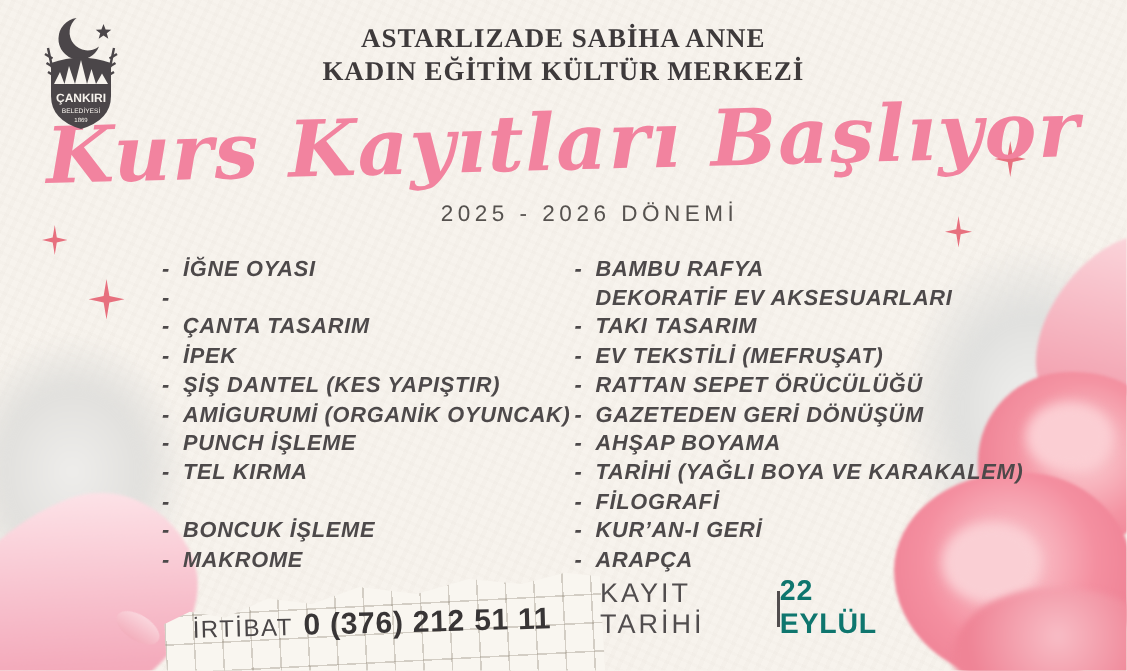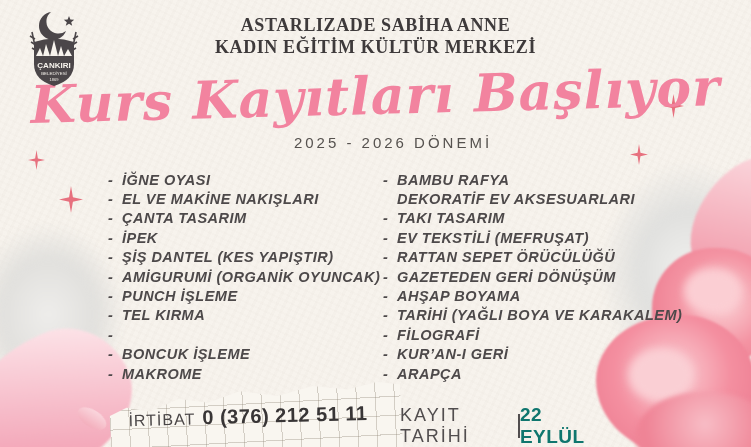--- a/index.html
+++ b/index.html
@@ -76,21 +76,21 @@
     background:
       repeating-linear-gradient(0deg,  rgba(140,130,115,.35) 0 1px, rgba(0,0,0,0) 1px 19px),
       repeating-linear-gradient(90deg, rgba(140,130,115,.35) 0 1px, rgba(0,0,0,0) 1px 19px),
       #f9f6f0;
     clip-path:polygon(0% 30%,6% 20%,14% 27%,24% 12%,34% 19%,45% 6%,58% 15%,70% 4%,82% 11%,92% 3%,100% 8%,100% 100%,0% 100%);
   }
   .contact { position:absolute; left:128px; top:405px; width:240px; z-index:3;
              display:flex; align-items:baseline; justify-content:center; gap:7px; transform:rotate(-1.5deg); }
   .contact-label { font-size:16px; letter-spacing:1px; color:#4a4647; font-weight:400; }
   .contact-phone { font-size:20px; font-weight:800; color:#383536; letter-spacing:.5px; }
-  .register { position:absolute; left:400px; top:404px; width:200px; z-index:3;
+  .register { position:absolute; left:400px; top:384px; width:200px; z-index:3;
               display:flex; align-items:center; justify-content:center; }
   .register-label { font-size:18px; letter-spacing:2px; color:#514d4e; font-weight:400; }
   .register-sep { width:2px; height:24px; background:#514d4e; }
   .register-value { font-size:19px; font-weight:800; color:#0f766e; letter-spacing:.5px; }
 </style>
 </head>
 <body>
 
 <div class="deco">
   <div class="blob fl-grey-r"></div>
@@ -138,21 +138,20 @@
 </div>
 
 <div class="lists">
   <div class="col col-left">
     <div class="row">
         <span class="dash">-</span>
         <span>İĞNE OYASI</span>
       </div>
     <div class="row">
         <span class="dash">-</span>
-        <span>EL VE MAKİNE NAKIŞLARI</span>
       </div>
     <div class="row">
         <span class="dash">-</span>
         <span>ÇANTA TASARIM</span>
       </div>
     <div class="row">
         <span class="dash">-</span>
         <span>İPEK</span>
       </div>
     <div class="row">

